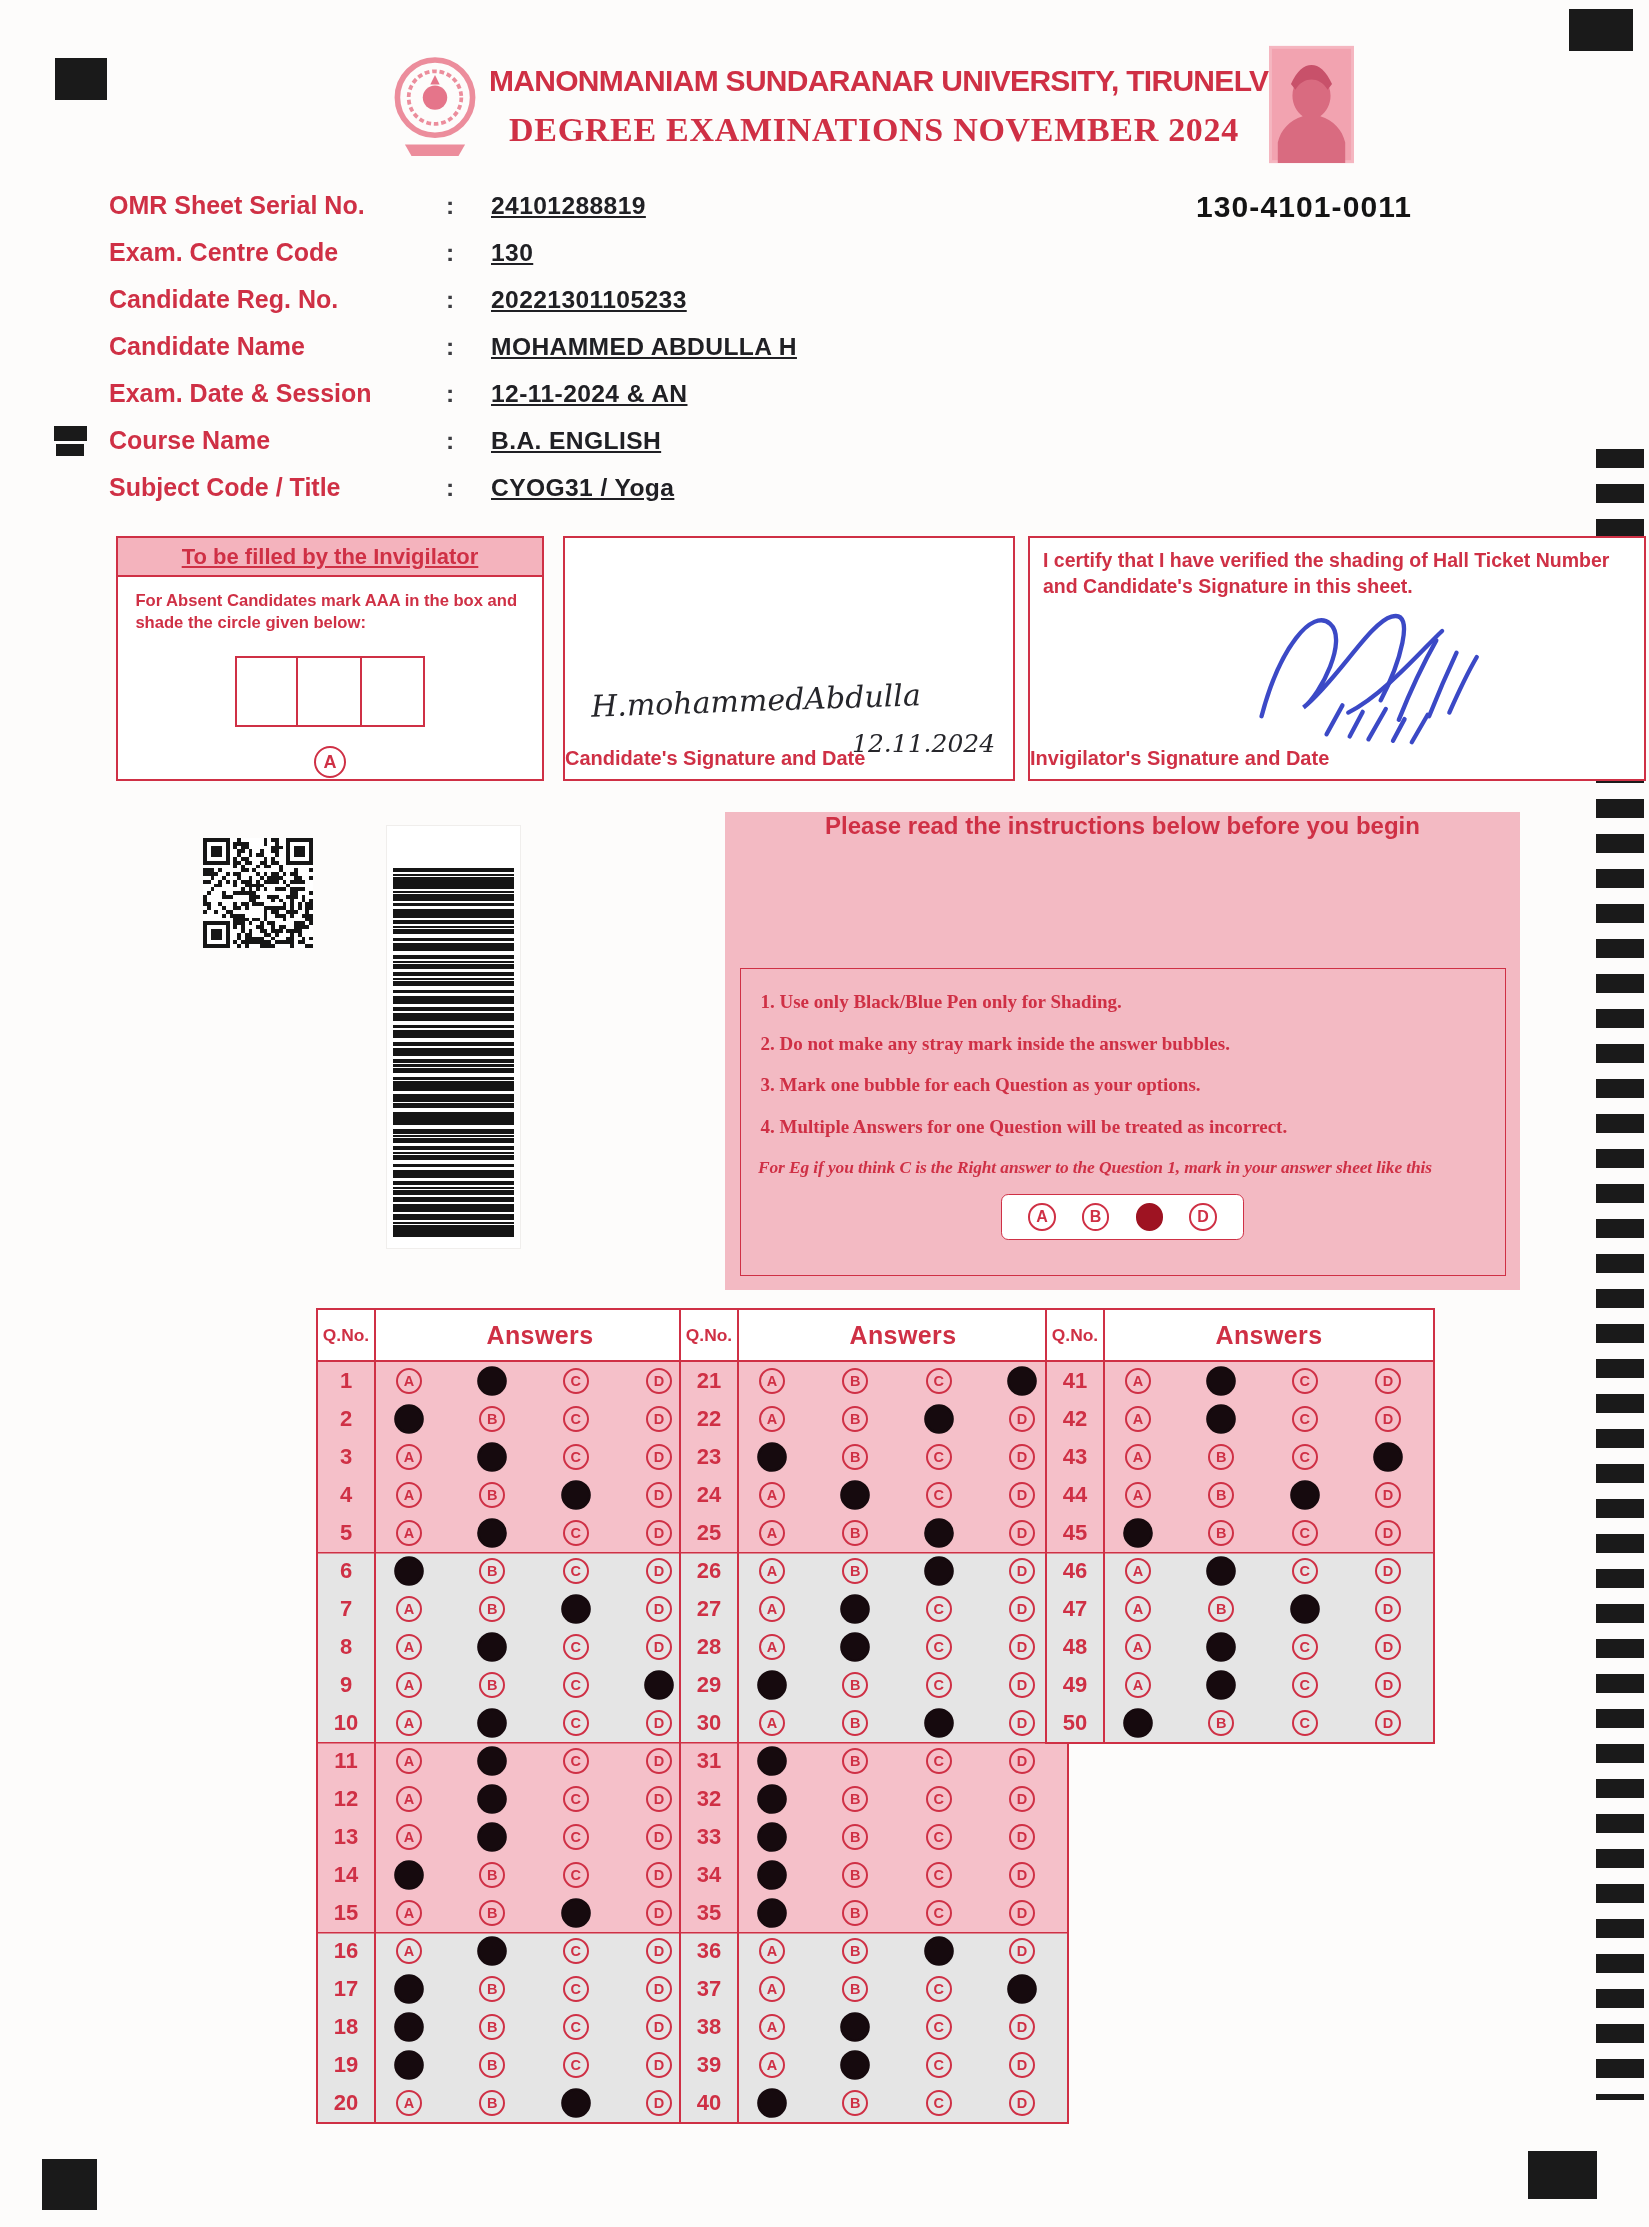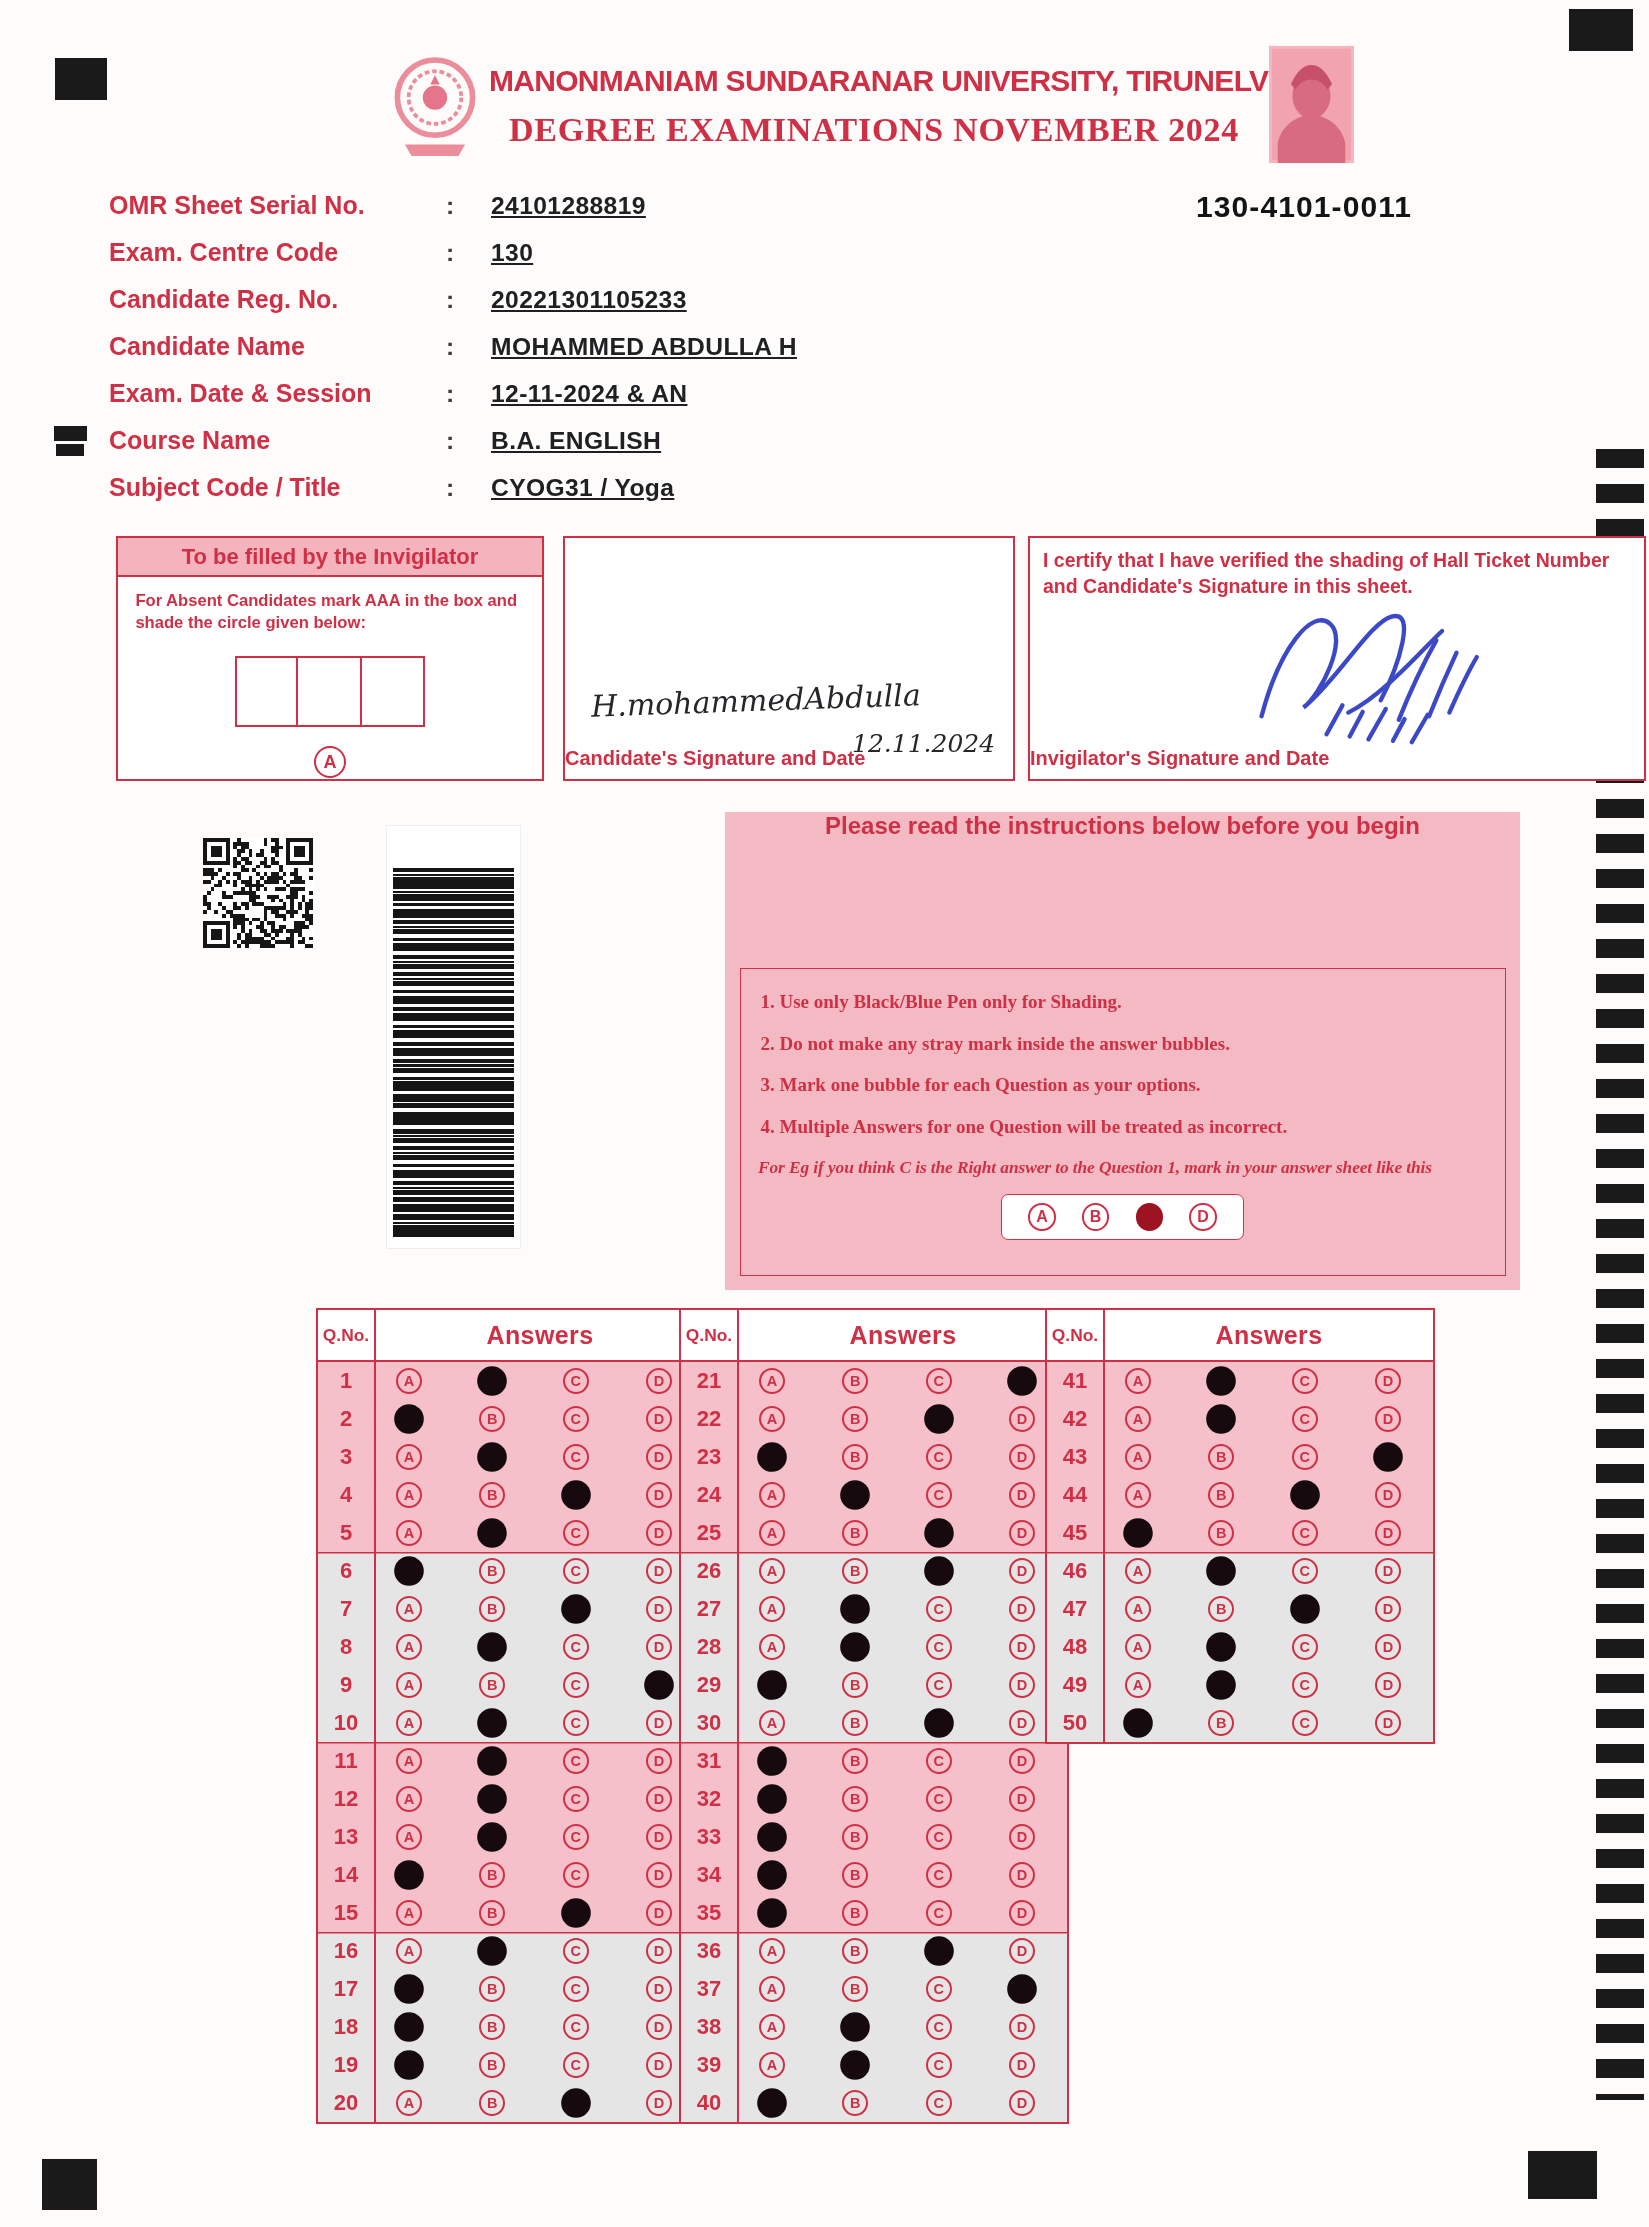--- a/index.html
+++ b/index.html
@@ -41,21 +41,21 @@
   .flabel{width:337px;font:700 25px "Liberation Sans",sans-serif;color:var(--red);}
   .fcolon{width:45px;font:700 24.6px "Liberation Sans",sans-serif;color:#3c3c40;}
   .fvalue{font:700 24.6px "Liberation Sans",sans-serif;color:#202024;letter-spacing:0.4px;white-space:nowrap;text-decoration:underline;}
   .code-tr{position:absolute;left:1196px;top:190px;font:700 30px "Liberation Sans",sans-serif;
     color:#141414;letter-spacing:1.1px;}
 
   
   .box{position:absolute;border:2.2px solid var(--red);background:#fff;}
   .box1{left:116px;top:536px;width:428px;height:245px;}
   .box1-head{height:39px;background:#f4b3bd;border-bottom:2.2px solid var(--red);display:flex;
-    align-items:center;justify-content:center;font:700 22px "Liberation Sans",sans-serif;color:var(--red);}
+    align-items:center;justify-content:center;font:700 22px "Liberation Sans",sans-serif;color:var(--red);text-decoration:underline;}
   .box1-note{margin:13px 17.4px 0;font:700 16.6px "Liberation Sans",sans-serif;color:var(--red);line-height:1.3;}
   .absent-boxes{display:flex;margin:23px auto 0;width:190px;}
   .absent-cell{width:64px;height:71px;border:2.2px solid var(--red);background:#fff;}
   .absent-cell + .absent-cell{border-left:none;}
   .absent-bubble{width:32px;height:32px;border:2.2px solid var(--red);border-radius:50%;
     margin:19px auto 0;display:flex;align-items:center;justify-content:center;
     font:700 18px "Liberation Sans",sans-serif;color:var(--red);}
 
   .box2{left:563px;top:536px;width:452px;height:245px;}
   .sig-name{position:absolute;left:26px;top:145px;font:italic 30px "DejaVu Serif",serif;

